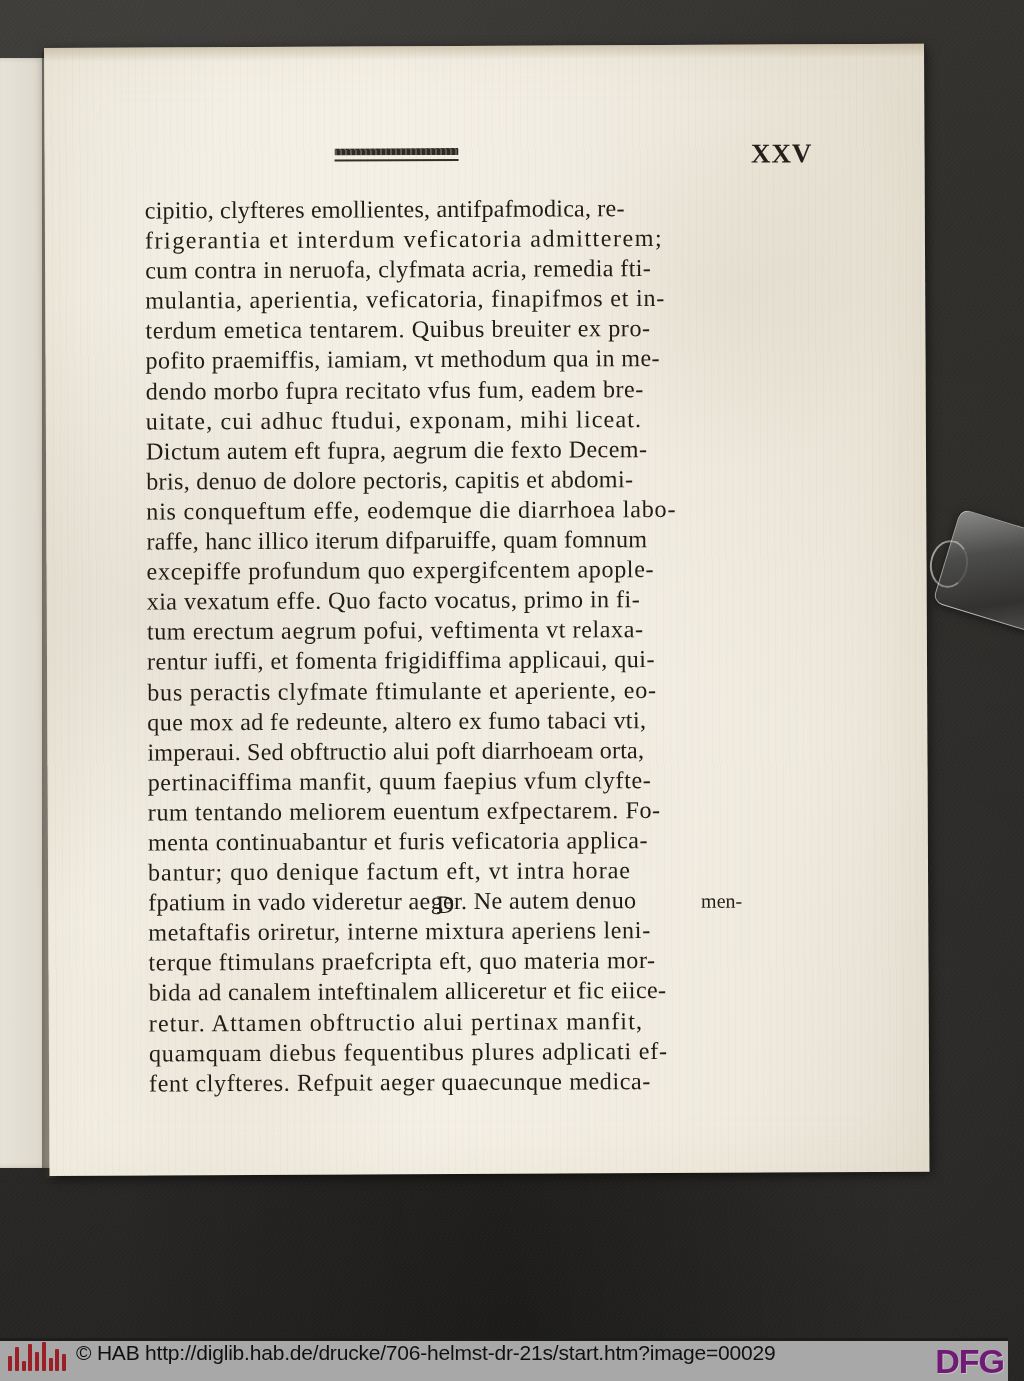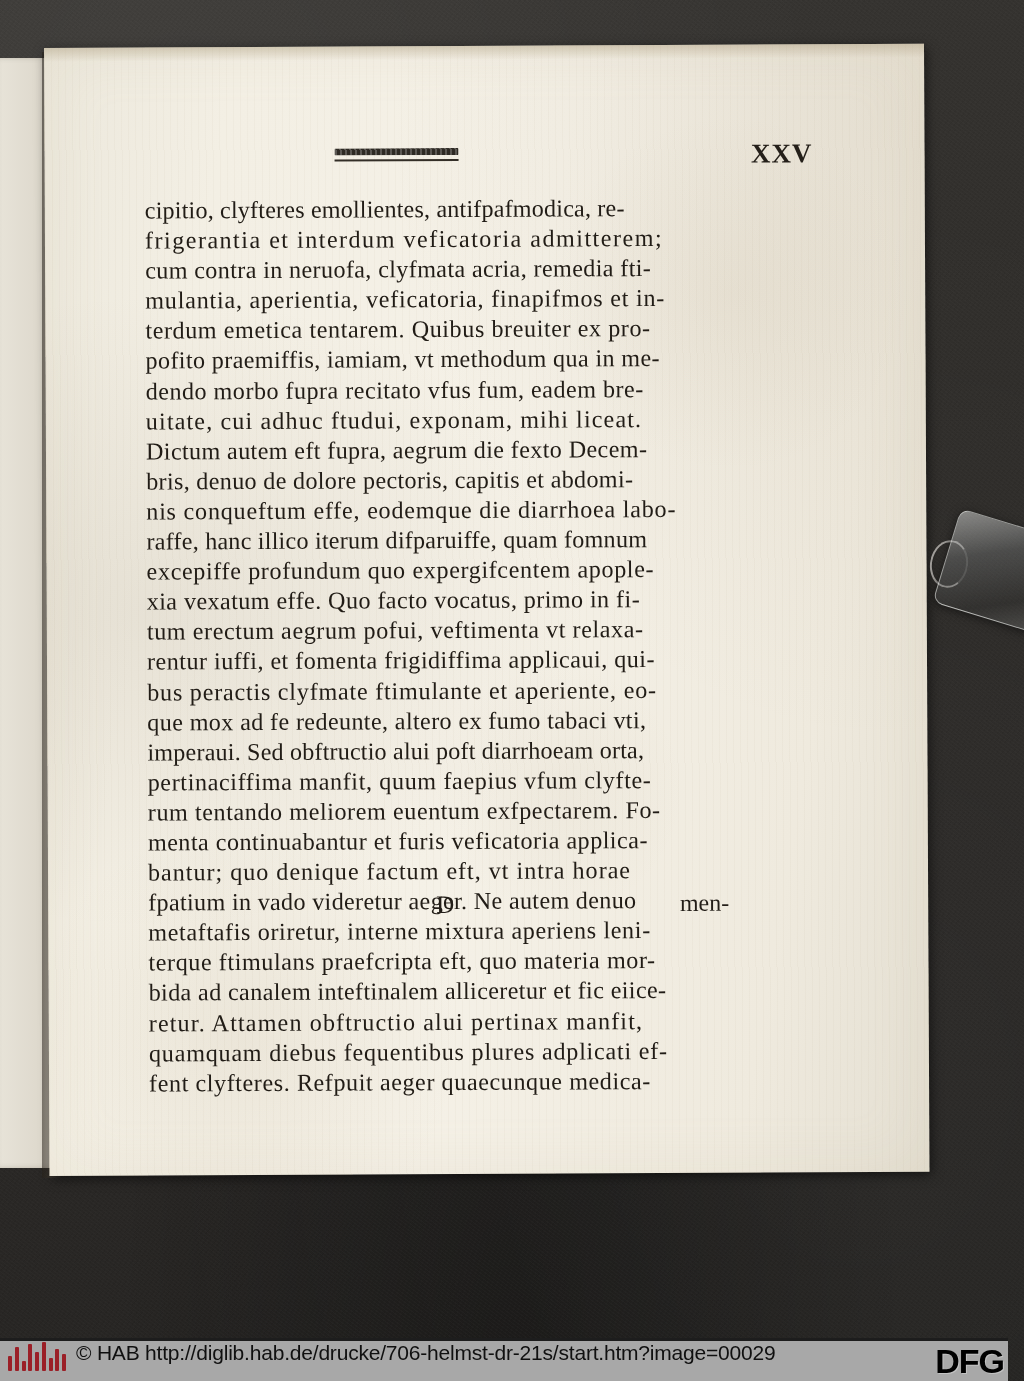--- a/index.html
+++ b/index.html
@@ -195,23 +195,23 @@
   .signature {
     position: absolute;
     left: 50%;
     transform: translateX(-50%);
     font-family: "Liberation Serif", serif;
     font-size: 25px;
     color: #231e18;
   }
   .catchword {
     position: absolute;
-    right: 13px;
-    font-family: "Liberation Serif", serif;
-    font-size: 24px;
+    right: 0;
+    font-family: "Liberation Serif", serif;
+    font-size: 20px;
     color: #231e18;
     text-align: center;
   }
 
   
   .page-weight {
     position: absolute;
     left: 944px;
     top: 524px;
     width: 120px;
@@ -271,21 +271,21 @@
   }
   .dfg-logo {
     position: absolute;
     right: 4px;
     top: 50%;
     transform: translateY(-50%);
     font-family: "Liberation Sans", sans-serif;
     font-weight: bold;
     font-size: 34px;
     letter-spacing: -1px;
-    color: #000000;
+    color: #701a75;
     text-shadow: 1px 1px 0 rgba(255,255,255,.30);
   }
 </style>
 </head>
 <body>
 
 <div id="scan">
 
   <div class="backdrop"></div>
 

